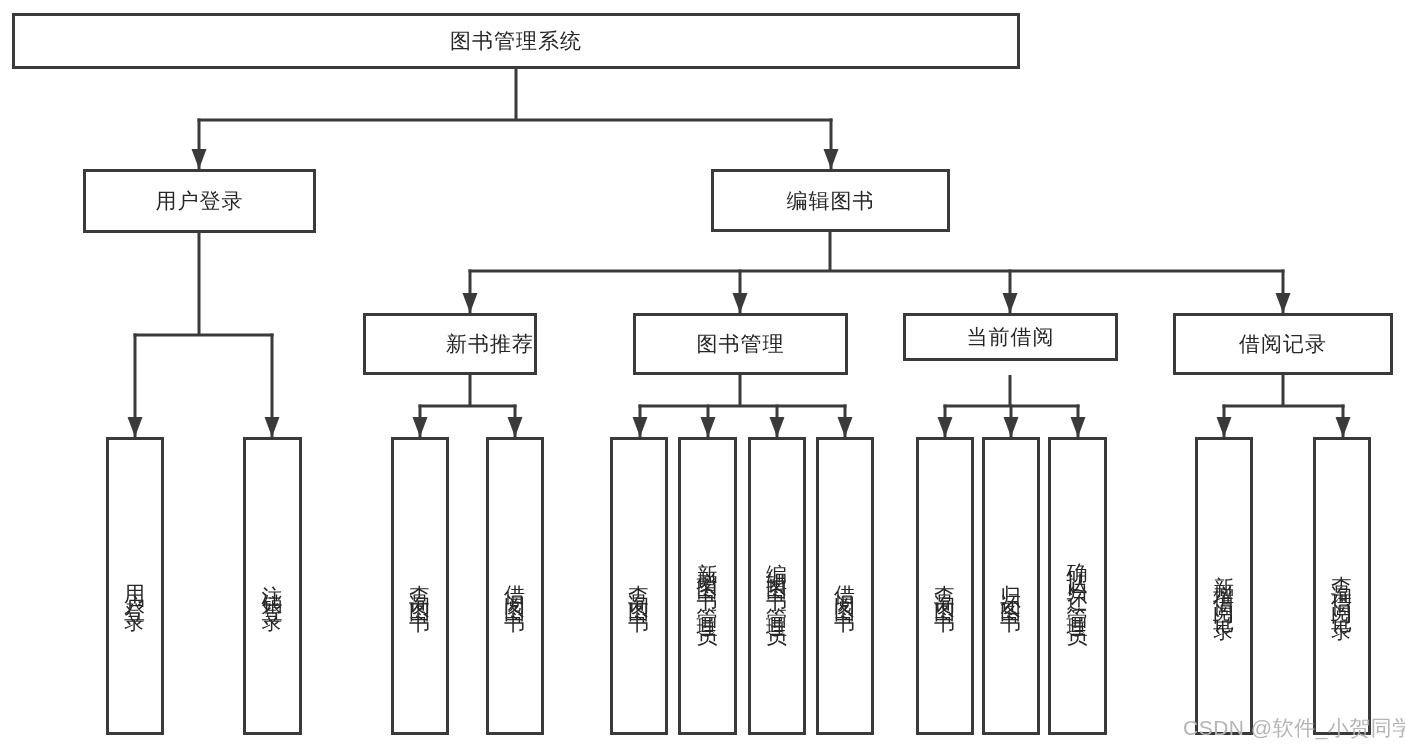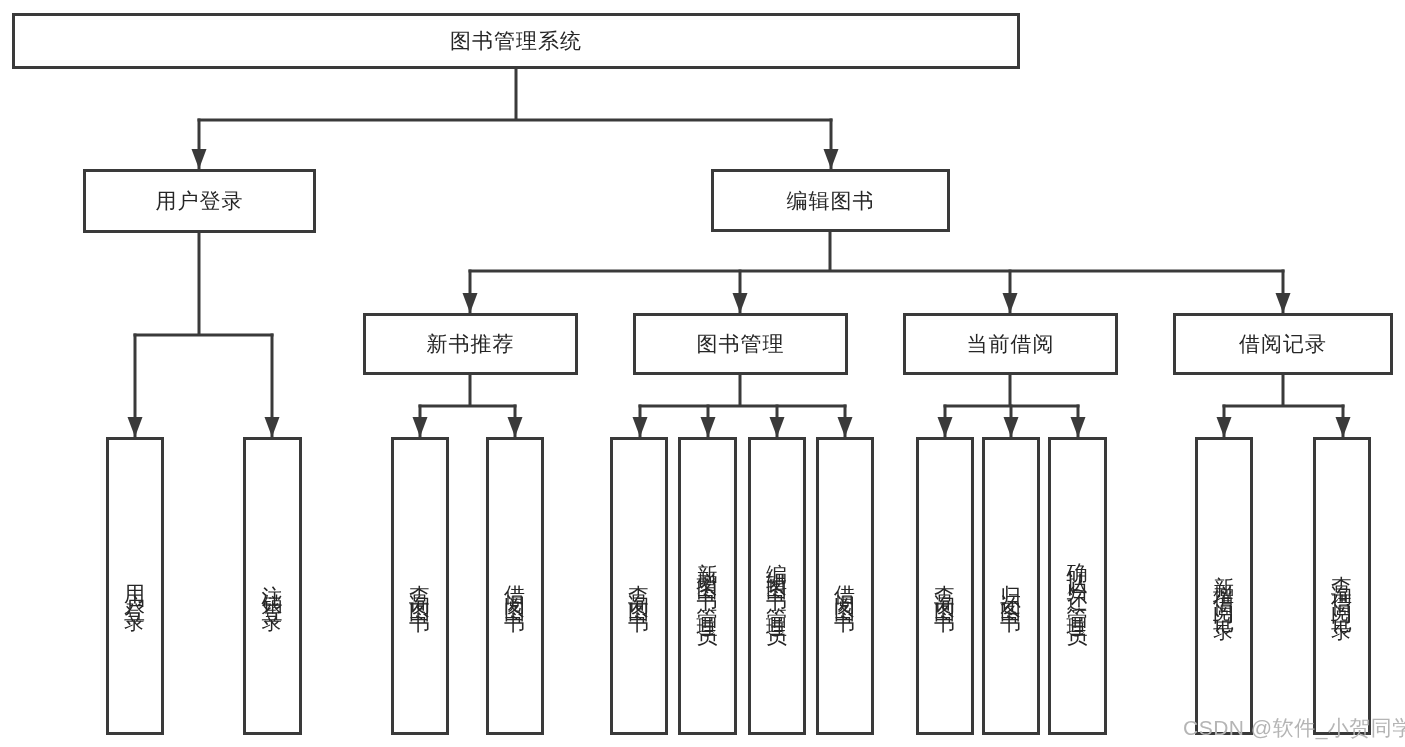--- a/index.html
+++ b/index.html
@@ -100,27 +100,27 @@
     <span class="h-label">图书管理系统</span>
   </div>
 
   <div class="node" style="left:83px; top:169px; width:233px; height:64px;">
     <span class="h-label">用户登录</span>
   </div>
   <div class="node" style="left:711px; top:169px; width:239px; height:63px;">
     <span class="h-label">编辑图书</span>
   </div>
 
-  <div class="node" style="left:363px; top:313px; width:215px; height:62px;">
+  <div class="node" style="left:363px; top:313px; width:174px; height:62px;justify-content:flex-end;">
     <span class="h-label">新书推荐</span>
   </div>
   <div class="node" style="left:633px; top:313px; width:215px; height:62px;">
     <span class="h-label">图书管理</span>
   </div>
-  <div class="node" style="left:903px; top:313px; width:215px; height:62px;">
+  <div class="node" style="left:903px; top:313px; width:215px; height:48px;">
     <span class="h-label">当前借阅</span>
   </div>
   <div class="node" style="left:1173px; top:313px; width:220px; height:62px;text-align:center;">
     <span class="h-label">借阅记录</span>
   </div>
 
   <div class="node" style="left:106px; top:437px; width:58px; height:298px;">
     <span class="v-label">用户登录</span>
   </div>
   <div class="node" style="left:243px; top:437px; width:59px; height:298px;">

